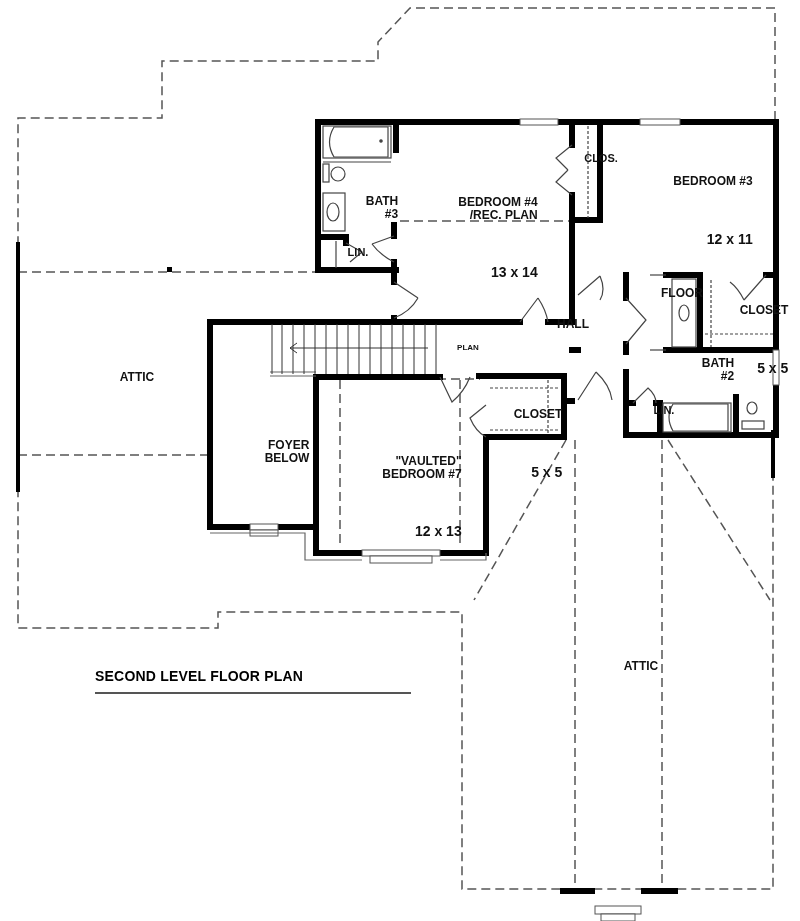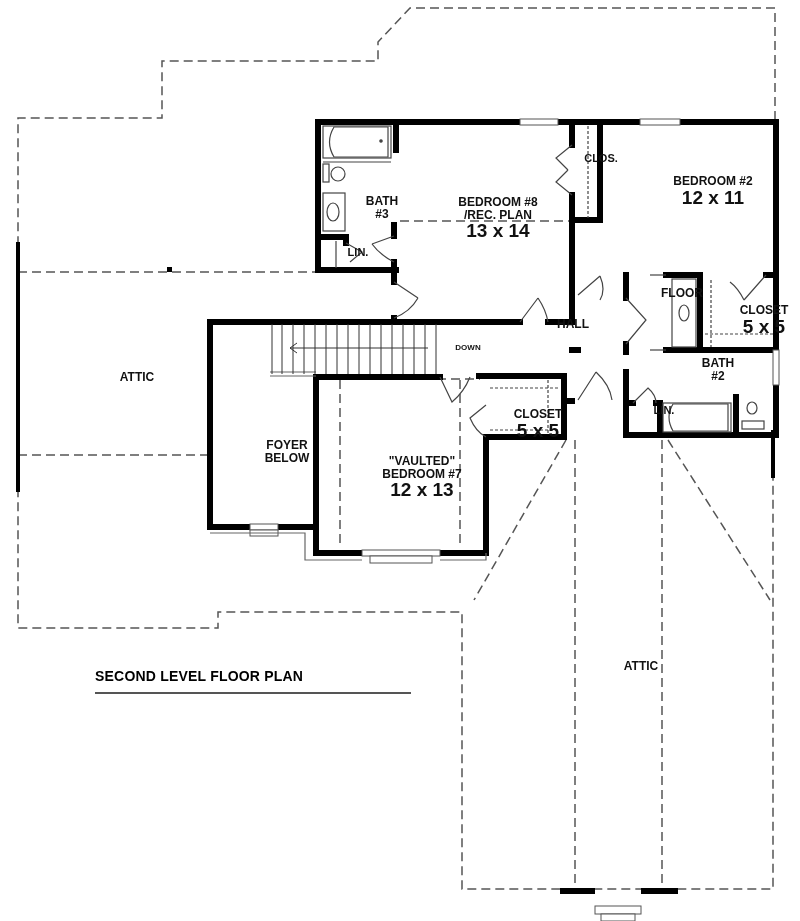--- a/index.html
+++ b/index.html
@@ -1,21 +1,21 @@
 <!DOCTYPE html>
 <html><head>
 <meta charset="utf-8">
 <style>
   html, body { margin:0; padding:0; background:#ffffff; }
   body { width:800px; height:921px; position:relative; overflow:hidden; font-family:"Liberation Sans", sans-serif; }
   #plan { position:absolute; left:0; top:0; width:800px; height:921px; }
-  .lbl { position:absolute; font-family:"Liberation Sans", sans-serif; font-weight:bold; color:#111; text-align:center; white-space:nowrap; line-height:1.05; transform:translateX(-50%);padding-left:44px; }
+  .lbl { position:absolute; font-family:"Liberation Sans", sans-serif; font-weight:bold; color:#111; text-align:right; white-space:nowrap; line-height:1.05; transform:translateX(-50%);padding-left:44px; }
   .sm { font-size:11px; }
   .md { font-size:12px; }
-  .dim { font-size:19px; }
+  .dim { font-size:14px;margin-top:44px; }
   .title { position:absolute; left:95px; top:668px; font-size:14px; font-weight:bold; letter-spacing:0.2px; color:#000; white-space:nowrap; }
   .title-underline { position:absolute; left:95px; top:692px; width:316px; height:2px; background:#555; }
 </style>
 </head>
 <body>
 
 <svg id="plan" viewBox="0 0 800 921" xmlns="http://www.w3.org/2000/svg">
 
   <g fill="none" stroke="#555" stroke-width="1.5" stroke-dasharray="9,5">
     <polyline points="775,120 775,8 410,8 378,42 378,61 162,61 162,118 18,118 18,628 218,628 218,612 462,612 462,889 773,889 773,455"></polyline>
@@ -204,46 +204,46 @@
   </g>
 </svg>
 
 <div class="lbl md" style="left:360px; top:195px;">
   <div>BATH</div>
   <div>#3</div>
 </div>
 <div class="lbl sm" style="left:336px; top:247px;">LIN.</div>
 
 <div class="lbl md" style="left:476px; top:196px;">
-  <div>BEDROOM #8</div>
+  <div>BEDROOM #4</div>
   <div>/REC. PLAN</div>
   <div class="dim">13 x 14</div>
 </div>
 <div class="lbl sm" style="left:579px; top:153px;">CLOS.</div>
 
 <div class="lbl md" style="left:691px; top:175px;">
-  <div>BEDROOM #2</div>
+  <div>BEDROOM #3</div>
   <div class="dim">12 x 11</div>
 </div>
 
 <div class="lbl md" style="left:660px; top:287px;">FLOOR</div>
 
 <div class="lbl md" style="left:742px; top:304px;">
   <div>CLOSET</div>
   <div class="dim">5 x 5</div>
 </div>
 
 <div class="lbl md" style="left:696px; top:357px;">
   <div>BATH</div>
   <div>#2</div>
 </div>
 <div class="lbl sm" style="left:642px; top:405px;">LIN.</div>
 
 <div class="lbl md" style="left:551px; top:318px;">HALL</div>
-<div class="lbl" style="left:446px; top:344px; font-size:8px;">DOWN</div>
+<div class="lbl" style="left:446px; top:344px; font-size:8px;">PLAN</div>
 
 <div class="lbl md" style="left:516px; top:408px;">
   <div>CLOSET</div>
   <div class="dim">5 x 5</div>
 </div>
 
 <div class="lbl md" style="left:400px; top:455px;">
   <div>"VAULTED"</div>
   <div>BEDROOM #7</div>
   <div class="dim">12 x 13</div>

